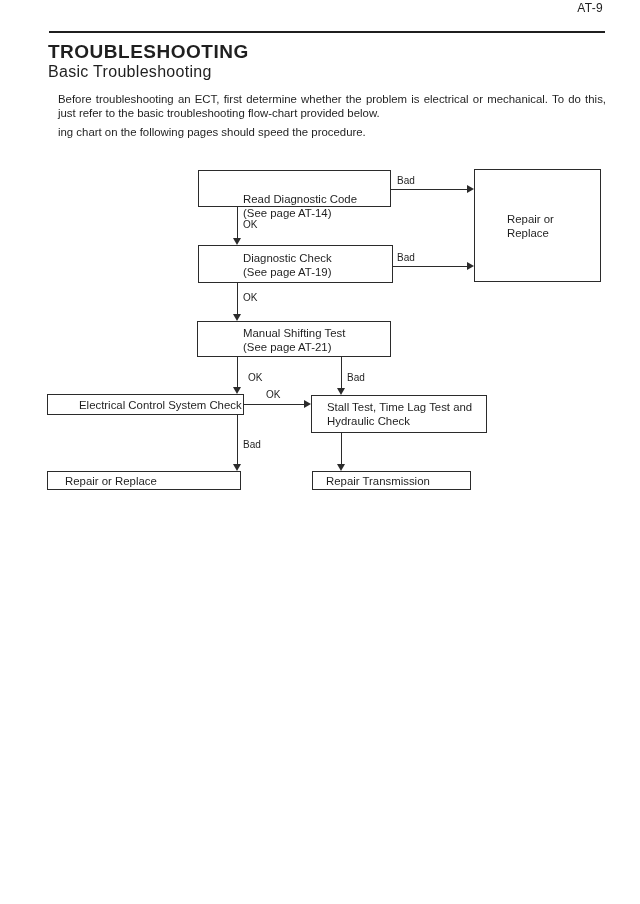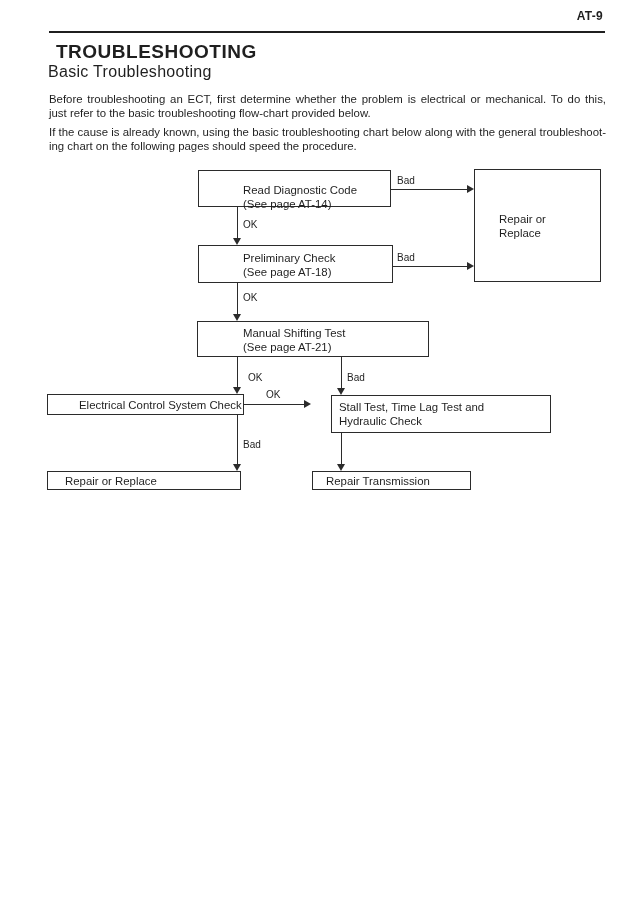--- a/index.html
+++ b/index.html
@@ -18,59 +18,59 @@
   
   .runhead {
     position: absolute; left: 0; top: 13px; width: 640px;
     text-align: center;
     font-size: 11.5px; letter-spacing: 0.2px;
     white-space: nowrap;
   }
   .runhead .sect { font-weight: bold; }
   .runhead .sep { margin: 0 4px; }
   .pageno {
-    position: absolute; right: 37px; top: 9px;
-    font-weight: bold; font-size: 12px; letter-spacing: 0.3px;
+    position: absolute; right: 37px; top: 1px;
+    font-weight: normal; font-size: 12px; letter-spacing: 0.3px;
   }
   .headrule {
     position: absolute; left: 49px; top: 31px;
     width: 556px; height: 2px; background: #1f1f1f;
   }
   
   .title-main {
     position: absolute; left: 48px; top: 41px;
-    font-size: 19px; font-weight: bold; letter-spacing: 0.5px; margin-left: 8px;
+    font-size: 19px; font-weight: bold; letter-spacing: 0.5px;
   }
   .title-sub {
     position: absolute; left: 48px; top: 63px;
     font-size: 16px; font-weight: normal; letter-spacing: 0.3px;
   }
   
   .paras {
     position: absolute; left: 49px; top: 92px; width: 557px;
     font-size: 11.4px; line-height: 14px;
   }
-  .para { margin: 0 0 5px 0; }
+  .para { margin: 0 0 5px 9px; }
   .jl { text-align: justify; text-align-last: justify; }
   .ll { text-align: left; }
   
   .fbox {
     position: absolute; box-sizing: border-box;
     border: 1px solid #2b2b2b; background: #ffffff;
     font-size: 11.4px; line-height: 14px;
   }
   .fline { white-space: nowrap; }
-  .b1 { left: 198px; top: 170px; width: 193px; height: 37px; padding: 12px 0 0 44px; }
+  .b1 { left: 198px; top: 170px; width: 193px; height: 37px; padding: 21px 0 0 44px; }
   .b2 { left: 198px; top: 245px; width: 195px; height: 38px; padding: 5px 0 0 44px; }
-  .b3 { left: 197px; top: 321px; width: 232px; height: 36px; padding: 4px 0 0 45px; }
+  .b3 { left: 197px; top: 321px; width: 194px; height: 36px; padding: 4px 0 0 45px; }
   .b4 { left: 474px; top: 169px; width: 127px; height: 113px;
-        display: flex; flex-direction: column; justify-content: center; padding-left: 24px; }
+        display: flex; flex-direction: column; justify-content: center; padding-left: 32px; }
   .b5 { left: 47px;  top: 394px; width: 197px; height: 21px;
         display: flex; align-items: center; padding-left: 31px; }
-  .b6 { left: 311px; top: 395px; width: 220px; height: 38px; padding: 4px 0 0 7px; margin-left: 20px; }
+  .b6 { left: 311px; top: 395px; width: 176px; height: 38px; padding: 4px 0 0 15px; }
   .b7 { left: 47px;  top: 471px; width: 194px; height: 19px;
         display: flex; align-items: center; padding-left: 17px; }
   .b8 { left: 312px; top: 471px; width: 159px; height: 19px;
         display: flex; align-items: center; padding-left: 13px; }
   .vline, .hline { position: absolute; background: #2b2b2b; }
   .vline { width: 1px; }
   .hline { height: 1px; }
   .arr { position: absolute; width: 0; height: 0; }
   .arr-down  { border-left: 4px solid transparent; border-right: 4px solid transparent; border-top: 7px solid #2b2b2b; }
   .arr-right { border-top: 4px solid transparent; border-bottom: 4px solid transparent; border-left: 7px solid #2b2b2b; }
@@ -88,35 +88,34 @@
 
   <div class="title-main">TROUBLESHOOTING</div>
   <div class="title-sub">Basic Troubleshooting</div>
 
   <div class="paras">
     <div class="para">
       <div class="jl">Before troubleshooting an ECT, first determine whether the problem is electrical or mechanical. To do this,</div>
       <div class="ll">just refer to the basic troubleshooting flow-chart provided below.</div>
     </div>
     <div class="para">
-      <div class="jl">If the cause is already known, using the basic troubleshooting chart below along with the general troubleshoot-</div>
       <div class="ll">ing chart on the following pages should speed the procedure.</div>
     </div>
   </div>
 
   <div>
 
     <div class="fbox b1">
       <div class="fline">Read Diagnostic Code</div>
       <div class="fline">(See page AT-14)</div>
     </div>
 
     <div class="fbox b2">
-      <div class="fline">Preliminary Check</div>
-      <div class="fline">(See page AT-18)</div>
+      <div class="fline">Diagnostic Check</div>
+      <div class="fline">(See page AT-19)</div>
     </div>
 
     <div class="fbox b3">
       <div class="fline">Manual Shifting Test</div>
       <div class="fline">(See page AT-21)</div>
     </div>
 
     <div class="fbox b4">
       <div class="fline">Repair or</div>
       <div class="fline">Replace</div>

